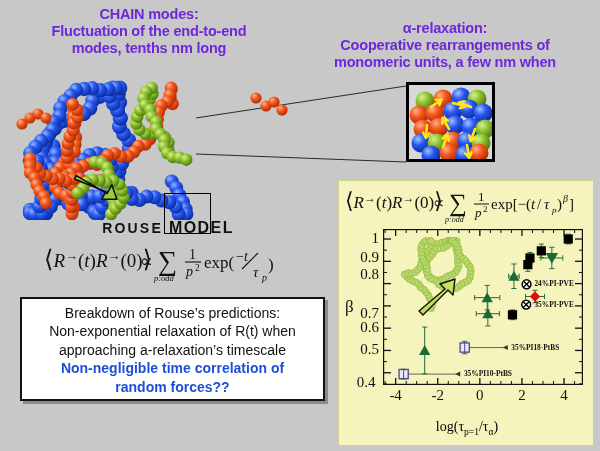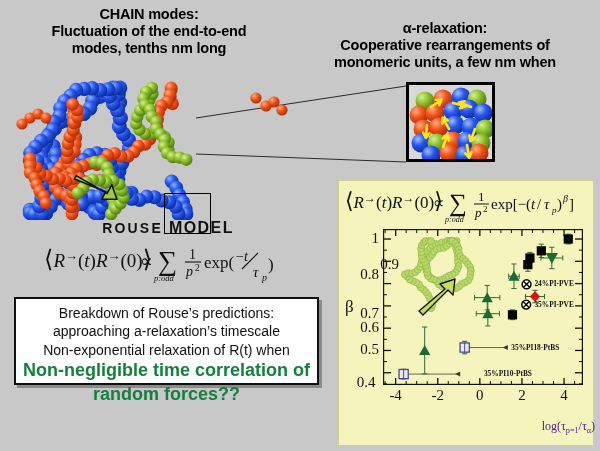--- a/index.html
+++ b/index.html
@@ -6,21 +6,21 @@
   body{
     width:600px;height:451px;overflow:hidden;
     background:#c8c8c8;
     font-family:"Liberation Sans", sans-serif;
     position:relative;
   }
   #slide{position:relative;width:600px;height:451px;background:#c8c8c8;}
 
   
   .heading{
-    position:absolute;text-align:center;font-weight:bold;color:#000000;
+    position:absolute;text-align:center;font-weight:bold;color:#6d28d9;
     line-height:1.18;letter-spacing:-0.2px;
   }
   #chain-heading{left:4px;top:6px;width:290px;font-size:14.5px;}
   #alpha-heading{left:292px;top:20px;width:306px;font-size:14.5px;}
   .heading .ln{display:block;white-space:nowrap;}
 
   
   #coil{position:absolute;left:16px;top:80px;width:275px;height:140px;}
   #coil svg{display:block;}
 
@@ -46,45 +46,45 @@
     font-size:14px;font-weight:bold;color:#111;letter-spacing:2.2px;
   }
   #rouse-title .small{font-size:16px;letter-spacing:1.4px;}
   #rouse-eq{
     position:absolute;left:44px;top:239px;width:250px;height:44px;
     font-family:"Liberation Serif", serif;color:#111;
   }
 
   
   #conc-box{
-    position:absolute;left:14px;top:297px;width:305px;height:88px;
+    position:absolute;left:20px;top:297px;width:305px;height:104px;
     background:#fff;border:2px solid #111;box-sizing:border-box;
     box-shadow:3px 3px 0 rgba(90,90,90,.55);
     text-align:center;padding-top:5px;
   }
   #conc-box .l{display:block;font-size:14px;color:#111;line-height:1.32;white-space:nowrap;}
-  #conc-box .b{display:block;font-size:18px;color:#15803d;font-weight:bold;line-height:1.32;white-space:nowrap;}
+  #conc-box .b{display:block;font-size:14px;color:#1d4ed8;font-weight:bold;line-height:1.32;white-space:nowrap;}
 
   
   #chart-panel{
     position:absolute;left:338px;top:180px;width:256px;height:266px;
     background:#f4f4bc;border:1px solid #cfcf90;box-sizing:border-box;
   }
   #chart-eq{
     position:absolute;left:4px;top:2px;width:250px;height:40px;
     font-family:"Liberation Serif", serif;color:#111;
   }
   #plot{position:absolute;left:44px;top:48px;width:200px;height:156px;}
   #ylab{
     position:absolute;left:6px;top:116px;font-family:"Liberation Serif",serif;
     font-size:17px;color:#111;
   }
   #xlab{
-    position:absolute;left:0px;top:238px;width:256px;text-align:right;
-    font-family:"Liberation Serif",serif;font-size:12px;color:#4c1d95;
+    position:absolute;left:0px;top:238px;width:256px;text-align:center;
+    font-family:"Liberation Serif",serif;font-size:14px;color:#000000;
   }
   .tickno{
     position:absolute;font-family:"Liberation Serif",serif;font-size:15px;color:#111;
     text-align:right;
   }
   .xtickno{
     position:absolute;font-family:"Liberation Serif",serif;font-size:15px;color:#111;
     text-align:center;width:24px;
   }
   .ptlabel{
@@ -497,22 +497,22 @@
       <text x="200" y="22" font-family="Liberation Serif, serif" font-size="14" font-style="italic" fill="#111">t</text>
       <line x1="198" y1="30" x2="214" y2="14" stroke="#111" stroke-width="1.1"></line>
       <text x="209" y="38" font-family="Liberation Serif, serif" font-size="15" font-style="italic" fill="#111">τ</text>
       <text x="218" y="42" font-family="Liberation Serif, serif" font-size="10" font-style="italic" fill="#111">p</text>
       <text x="224" y="31" font-family="Liberation Serif, serif" font-size="17" fill="#111">)</text>
     </svg>
   </div>
 
   <div id="conc-box">
     <span class="l">Breakdown of Rouse’s predictions:</span>
+    <span class="l">Non-exponential relaxation of R(t) when</span>
     <span class="l">approaching a-relaxation’s timescale</span>
-    <span class="l">Non-exponential relaxation of R(t) when</span>
     <span class="b">Non-negligible time correlation of</span>
     <span class="b">random forces??</span>
   </div>
 
   <div id="chart-panel">
 
     <div id="chart-eq">
       <svg width="250" height="42" viewBox="0 0 250 42">
         <text x="2" y="25" font-family="Liberation Serif, serif" font-size="17" fill="#111">
           <tspan font-size="22">⟨</tspan><tspan font-style="italic">R</tspan><tspan font-size="12" dy="-6">→</tspan><tspan dy="6">(</tspan><tspan font-style="italic">t</tspan><tspan>)</tspan><tspan font-style="italic">R</tspan><tspan font-size="12" dy="-6">→</tspan><tspan dy="6">(0)</tspan><tspan font-size="22">⟩</tspan>
@@ -821,31 +821,31 @@
           </g>
         </g>
     </svg>
 
     <div id="ylabels">
         <div class="tickno" style="left: 14px; width: 26px; top: 193px; text-align: center;">0.4</div>
         <div class="tickno" style="left: 14px; width: 26px; top: 160.457px;">0.5</div>
         <div class="tickno" style="left: 14px; width: 26px; top: 138.171px;">0.6</div>
         <div class="tickno" style="left: 14px; width: 26px; top: 115.886px; margin-top: 8px;">0.7</div>
         <div class="tickno" style="left: 14px; width: 26px; top: 85px;">0.8</div>
-        <div class="tickno" style="left: 14px; width: 26px; top: 75px; margin-left: 20px;">0.9</div>
+        <div class="tickno" style="left: 14px; width: 26px; top: 68px;">0.9</div>
         <div class="tickno" style="left: 14px; width: 26px; top: 49.0286px;">1</div>
       </div>
     <div id="xlabels">
         <div class="xtickno" style="left: 44.6316px; top: 206px;">-4</div>
         <div class="xtickno" style="left: 86.7368px; top: 206px;">-2</div>
         <div class="xtickno" style="left: 128.842px; top: 206px;">0</div>
         <div class="xtickno" style="left: 170.947px; top: 206px;">2</div>
         <div class="xtickno" style="left: 213.053px; top: 206px;">4</div>
       </div>
     <div id="annos">
         <div class="ptlabel" style="left: 195.421px; top: 98.2686px;">24%PI-PVE</div>
         <div class="ptlabel" style="left: 195.421px; top: 118.549px;">35%PI-PVE</div>
         <div class="ptlabel" style="left: 172.263px; top: 161.56px;">35%PI18-PtBS</div>
-        <div class="ptlabel" style="left: 124.895px; top: 188.08px; margin-left: 20px;">35%PI10-PtBS</div>
+        <div class="ptlabel" style="left: 124.895px; top: 188.08px;">35%PI10-PtBS</div>
       </div>
   </div>
 
 </div>
 
 </body></html>

